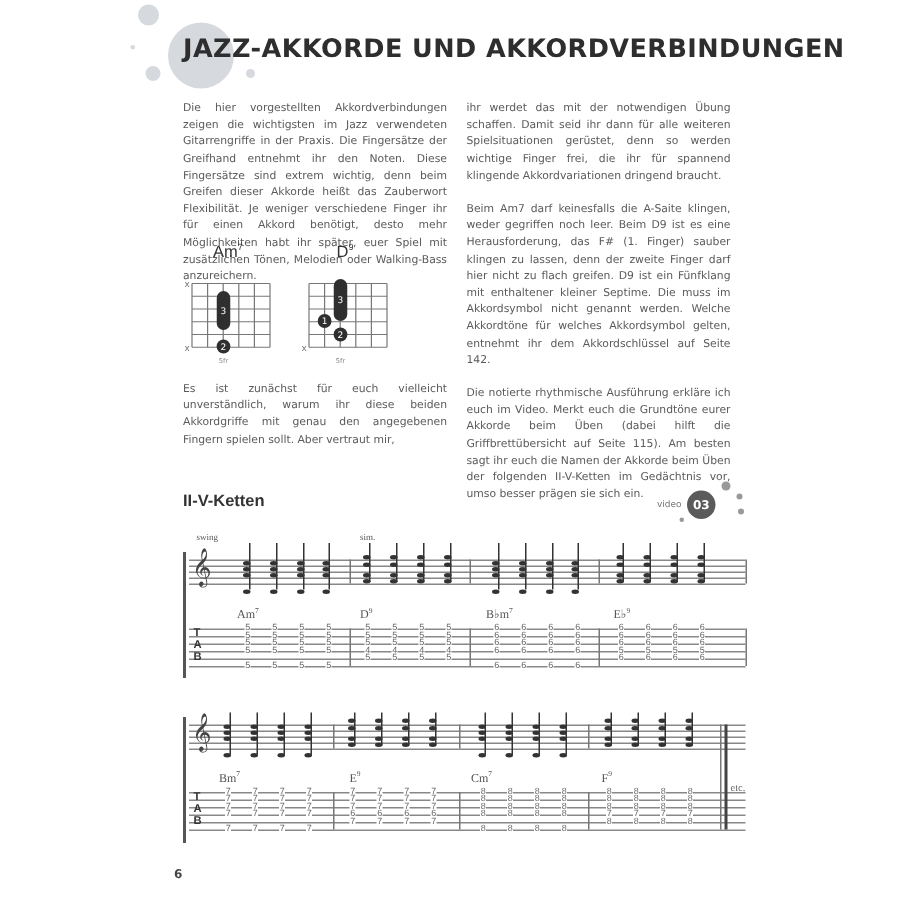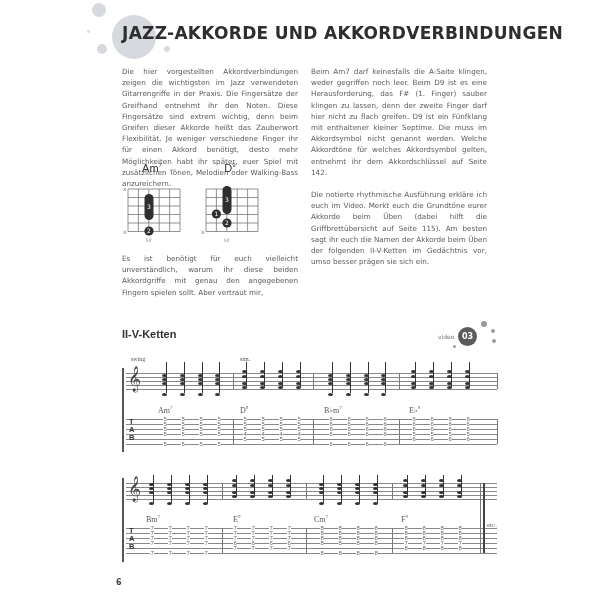--- a/index.html
+++ b/index.html
@@ -130,24 +130,25 @@
     <text x="29" y="40" font-size="6" fill="#fff" text-anchor="middle">3</text>
     <circle cx="18.4" cy="52" r="4.6" fill="#2f2f2f"></circle>
     <text x="18.4" y="54.2" font-size="6" fill="#fff" text-anchor="middle">1</text>
     <circle cx="29" cy="61" r="4.6" fill="#2f2f2f"></circle>
     <text x="29" y="63.2" font-size="6" fill="#fff" text-anchor="middle">2</text>
     <text x="29" y="80" font-size="4.5" fill="#888" text-anchor="middle">5fr</text>
   </svg>
 </div>
 
 <div class="col" style="left:122px;top:253px;width:176px;">
-  <p>Es ist benötigt für euch vielleicht unverständlich, warum ihr diese beiden Akkordgriffe mit genau den angegebenen Fingern spielen sollt. Aber vertraut mir,</p>
+  <p>Es ist zunächst für euch vielleicht unverständlich, warum ihr diese beiden Akkordgriffe mit genau den angegebenen Fingern spielen sollt. Aber vertraut mir,</p>
 </div>
 
 <div class="col" style="left:311px;top:66px;width:176px;">
+  <p>ihr werdet das mit der notwendigen Übung schaffen. Damit seid ihr dann für alle weiteren Spielsituationen gerüstet, denn so werden wichtige Finger frei, die ihr für spannend klingende Akkordvariationen dringend braucht.</p>
   <p>Beim Am7 darf keinesfalls die A-Saite klingen, weder gegriffen noch leer. Beim D9 ist es eine Herausforderung, das F# (1. Finger) sauber klingen zu lassen, denn der zweite Finger darf hier nicht zu flach greifen. D9 ist ein Fünfklang mit enthaltener kleiner Septime. Die muss im Akkordsymbol nicht genannt werden. Welche Akkordtöne für welches Akkordsymbol gelten, entnehmt ihr dem Akkordschlüssel auf Seite 142.</p>
   <p>Die notierte rhythmische Ausführung erkläre ich euch im Video. Merkt euch die Grundtöne eurer Akkorde beim Üben (dabei hilft die Griffbrettübersicht auf Seite 115). Am besten sagt ihr euch die Namen der Akkorde beim Üben der folgenden II-V-Ketten im Gedächtnis vor, umso besser prägen sie sich ein.</p>
 </div>
 
 <div class="section-title">II-V-Ketten</div>
 <div class="video-badge">
   <span class="video-label">video</span>
   <span class="video-num">03</span>
   <div class="bubble" style="left:43px;top:-6px;width:6px;height:6px;background:#999;"></div>
   <div class="bubble" style="left:53px;top:2px;width:4px;height:4px;background:#999;"></div>

